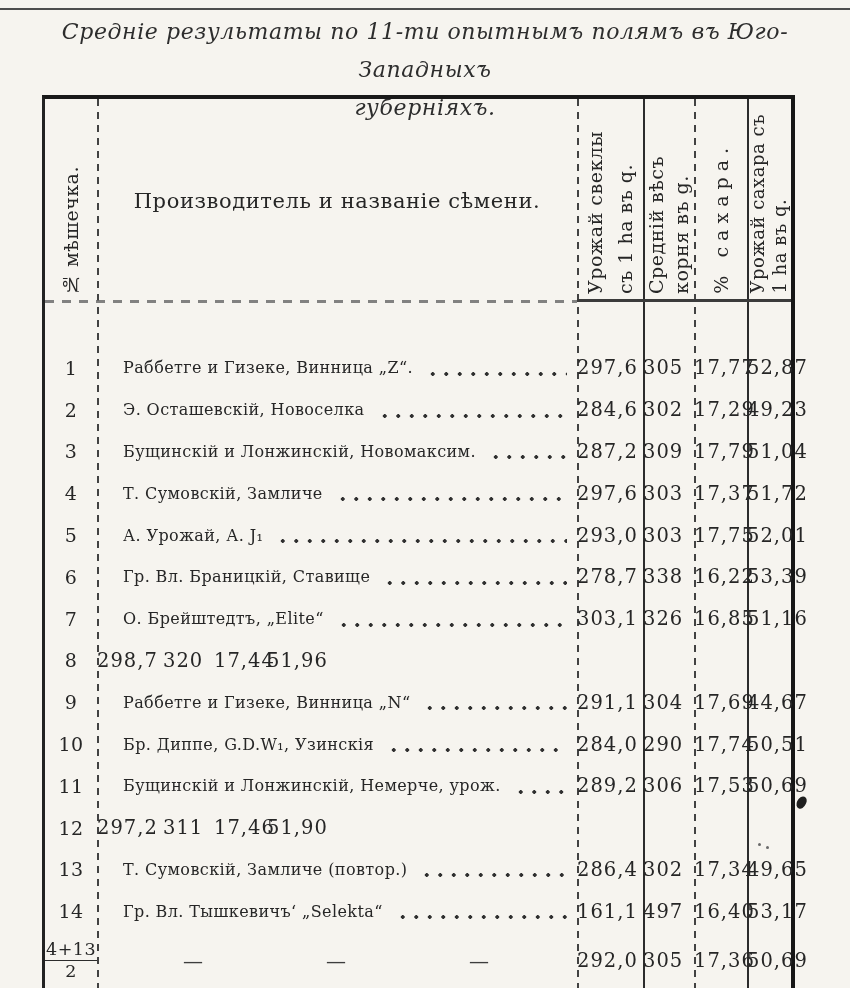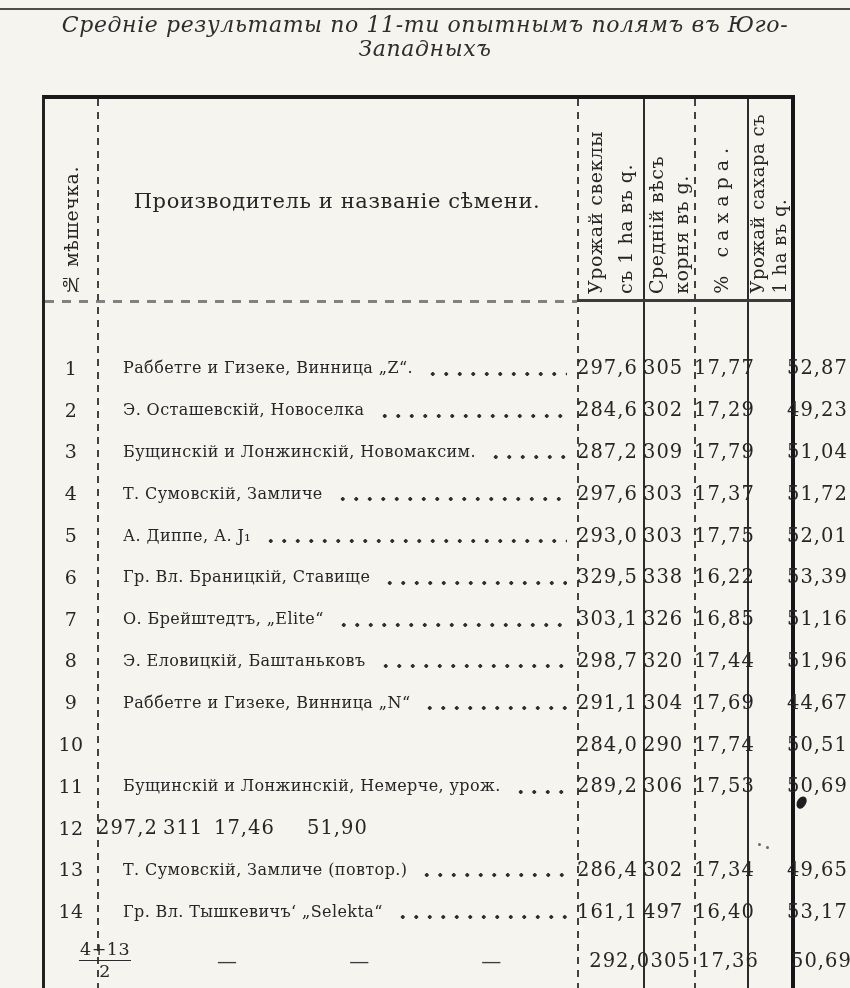--- a/index.html
+++ b/index.html
@@ -3,21 +3,21 @@
 <meta charset="utf-8">
 <style>
   html,body{margin:0;padding:0;background:#e9e7e2;}
   .canvas{
     position:relative;width:850px;height:988px;margin:0 auto;
     background:#f6f4ef;overflow:hidden;
     font-family:"DejaVu Serif", serif;color:#262626;
   }
   .top-rule{position:absolute;top:8px;left:0;width:850px;height:2px;background:#4d4d4d;}
   .title{position:absolute;top:13px;left:0;width:850px;text-align:center;
-    font-style:italic;font-size:22px;line-height:24px;letter-spacing:.6px;color:#2d2d2d;}
+    font-style:italic;font-size:22px;line-height:38px;letter-spacing:.6px;color:#2d2d2d;}
   .title .t2{display:block;}
 
   
   .table{
     position:absolute;left:42px;top:95px;width:753px;height:893px;box-sizing:border-box;
     border-top:4px solid #191919;border-left:3px solid #222;border-right:4px solid #161616;
   }
   .vline{position:absolute;top:0;height:100%;width:1.5px;}
   .vline.solid{background:#2c2c2c;}
   .vline.dash{background:repeating-linear-gradient(to bottom,#424242 0 7px,rgba(0,0,0,0) 7px 13px);}
@@ -44,25 +44,25 @@
   .tbody{position:absolute;left:0;top:248px;width:746px;}
   .trow{display:flex;height:41.8px;align-items:center;}
   .c-no{width:52px;text-align:center;font-size:19px;letter-spacing:.5px;}
   .c-name{width:480px;box-sizing:border-box;display:flex;align-items:flex-start;
     padding:0 8px 0 26px;font-size:16px;letter-spacing:.4px;white-space:nowrap;overflow:hidden;}
   .leader{flex:1;min-width:0;height:8px;margin-left:13px;margin-right:2px;align-self:center;
     transform:translateY(6px);
     background-image:radial-gradient(circle,#2f2f2f 1.7px,rgba(0,0,0,0) 2.1px);
     background-size:13.5px 8px;background-position:0 50%;background-repeat:repeat-x;}
   .c-v{box-sizing:border-box;text-align:left;font-size:19.5px;letter-spacing:1px;}
-  .cv1{width:66px;}.cv2{width:51px;}.cv3{width:53px;}.cv4{width:20px;padding-left:40px;}
+  .cv1{width:66px;}.cv2{width:51px;}.cv3{width:53px;}.cv4{width:20px;}
 
   
   .trow-final{display:flex;height:57px;align-items:center;}
-  .frac-cell{width:52px;display:flex;justify-content:flex-start;margin-left:34px;}
+  .frac-cell{width:52px;display:flex;justify-content:flex-start;}
   .frac{text-align:center;font-size:17.5px;line-height:1.2;letter-spacing:.5px;}
   .frac .num{display:block;padding:0 1px;}
   .frac .den{display:block;border-top:1.6px solid #2c2c2c;}
   .dash-cell{width:480px;box-sizing:border-box;display:flex;justify-content:space-between;
     padding:0 88px 0 86px;font-size:20px;color:#3d3d3d;}
 
   
   .speck1{position:absolute;left:797px;top:796px;width:9px;height:13px;background:#1f1f1f;
     border-radius:60% 45% 55% 50%;transform:rotate(24deg);}
   .dotspeck{position:absolute;width:3px;height:3px;border-radius:50%;background:#6a6a6a;}
@@ -70,20 +70,21 @@
 </style>
 </head>
 <body>
 
 <div class="canvas">
 
   <div class="top-rule"></div>
 
   <div class="title">
     <span class="t1">Средніе результаты по 11-ти опытнымъ полямъ въ Юго-Западныхъ</span>
+    <span class="t2">губерніяхъ.</span>
   </div>
 
   <div class="table">
 
     <div class="vline dash v1"></div>
     <div class="vline dash v2"></div>
     <div class="vline solid v3"></div>
     <div class="vline dash v4"></div>
     <div class="vline solid v5"></div>
 
@@ -159,59 +160,55 @@
     </div>
     <div class="c-v cv1">297,6</div>
     <div class="c-v cv2">303</div>
     <div class="c-v cv3">17,37</div>
     <div class="c-v cv4">51,72</div>
   </div>
 
   <div class="trow">
     <div class="c-no">5</div>
     <div class="c-name">
-      <span class="nm">А. Диппе, А. J₁</span>
+      <span class="nm">А. Урожай, А. J₁</span>
       <span class="leader"></span>
     </div>
     <div class="c-v cv1">293,0</div>
     <div class="c-v cv2">303</div>
     <div class="c-v cv3">17,75</div>
     <div class="c-v cv4">52,01</div>
   </div>
 
   <div class="trow">
     <div class="c-no">6</div>
     <div class="c-name">
       <span class="nm">Гр. Вл. Браницкій, Ставище</span>
       <span class="leader"></span>
     </div>
-    <div class="c-v cv1">329,5</div>
+    <div class="c-v cv1">278,7</div>
     <div class="c-v cv2">338</div>
     <div class="c-v cv3">16,22</div>
     <div class="c-v cv4">53,39</div>
   </div>
 
   <div class="trow">
     <div class="c-no">7</div>
     <div class="c-name">
       <span class="nm">О. Брейштедтъ, „Elite“</span>
       <span class="leader"></span>
     </div>
     <div class="c-v cv1">303,1</div>
     <div class="c-v cv2">326</div>
     <div class="c-v cv3">16,85</div>
     <div class="c-v cv4">51,16</div>
   </div>
 
   <div class="trow">
     <div class="c-no">8</div>
-    <div class="c-name">
-      <span class="nm">Э. Еловицкій, Баштаньковъ</span>
-      <span class="leader"></span>
-    </div>
     <div class="c-v cv1">298,7</div>
     <div class="c-v cv2">320</div>
     <div class="c-v cv3">17,44</div>
     <div class="c-v cv4">51,96</div>
   </div>
 
   <div class="trow">
     <div class="c-no">9</div>
     <div class="c-name">
       <span class="nm">Раббетге и Гизеке, Винница „N“</span>
@@ -219,20 +216,21 @@
     </div>
     <div class="c-v cv1">291,1</div>
     <div class="c-v cv2">304</div>
     <div class="c-v cv3">17,69</div>
     <div class="c-v cv4">44,67</div>
   </div>
 
   <div class="trow">
     <div class="c-no">10</div>
     <div class="c-name">
+      <span class="nm">Бр. Диппе, G.D.W₁, Узинскія</span>
       <span class="leader"></span>
     </div>
     <div class="c-v cv1">284,0</div>
     <div class="c-v cv2">290</div>
     <div class="c-v cv3">17,74</div>
     <div class="c-v cv4">50,51</div>
   </div>
 
   <div class="trow">
     <div class="c-no">11</div>

